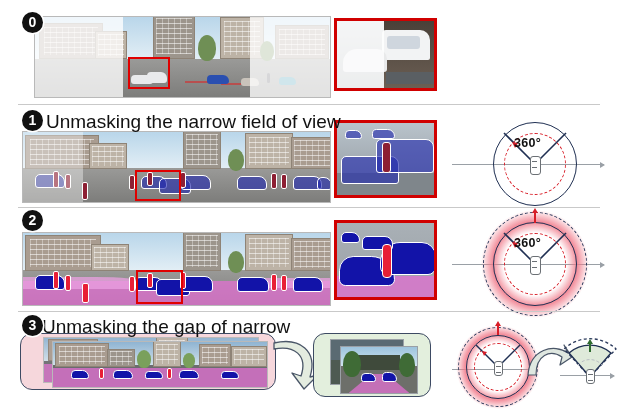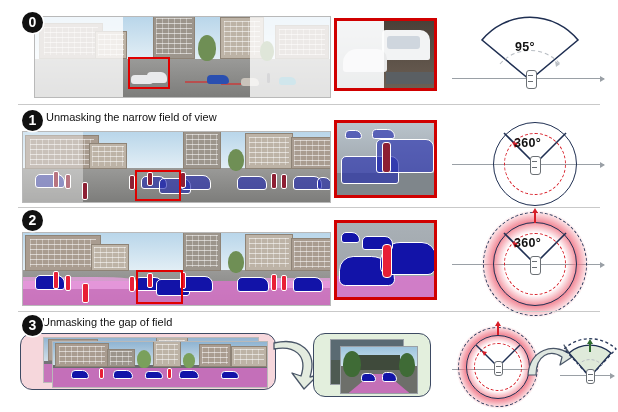--- a/index.html
+++ b/index.html
@@ -13,21 +13,21 @@
   .r3{top:313px;height:99px;}
 
   .divider{position:absolute;left:18px;width:582px;height:1px;background:#c9c9c9;}
 
   
   .badge{position:absolute;width:21px;height:21px;border-radius:50%;
          background:#111;color:#fff;font-weight:bold;font-size:14px;
          line-height:21px;text-align:center;z-index:30;
          box-shadow:0 0 0 1.5px #fff;}
 
-  .rowtitle{position:absolute;font-size:11px;color:#111;
+  .rowtitle{position:absolute;font-size:19px;color:#111;
             font-family:"Liberation Sans",sans-serif;white-space:nowrap;z-index:25;}
 
   
   .pano{position:absolute;overflow:hidden;border:1px solid #b9b9b9;background:#dfe6ea;}
 
   .sky{position:absolute;left:0;top:0;width:100%;height:52%;
        background:linear-gradient(#b9d6ea,#e2eef5);}
   .ground{position:absolute;left:0;bottom:0;width:100%;height:48%;
        background:linear-gradient(#9a9a98,#7d7d7b);}
 
@@ -154,30 +154,20 @@
   <div class="crop" style="left:334px;top:18px;width:103px;height:73px;">
     <div style="position:absolute;left:0;top:0;width:100%;height:100%;background:linear-gradient(#cfd4d7,#a9aeb1);"></div>
     <div style="position:absolute;left:48%;top:0;width:52%;height:100%;background:linear-gradient(#4a4038,#6b5f54);"></div>
     <div style="position:absolute;left:46%;top:14%;width:50%;height:44%;background:#f2f3f4;border-radius:4px 10px 2px 2px;"></div>
     <div style="position:absolute;left:52%;top:22%;width:34%;height:20%;background:#cfd6de;border-radius:3px;"></div>
     <div style="position:absolute;left:6%;top:42%;width:46%;height:34%;background:#e8e9ea;border-radius:14px 10px 3px 3px;"></div>
     <div style="position:absolute;left:50%;bottom:6%;width:50%;height:18%;background:#5a5f63;"></div>
     <div class="fade fadeL" style="width:48%;"></div>
   </div>
 
-  <div class="diagram" style="left:452px;top:14px;width:160px;height:84px;">
-    <div class="axis" style="left:0;top:64px;width:152px;"></div>
-    <svg width="160" height="84" style="position:absolute;left:0;top:0;">
-      <path d="M78,66 L30,26 A62,62 0 0 1 126,26 Z" fill="none" stroke="#1f2f52" stroke-width="1.6"></path>
-      <path d="M48,50 A40,40 0 0 1 108,50" fill="none" stroke="#b9bec4" stroke-width="1.1" stroke-dasharray="4,3"></path>
-      <path d="M108,50 l-5,-3 l1,6 z" fill="#b9bec4"></path>
-    </svg>
-    <div class="wedge-lbl" style="left:63px;top:26px;">95°</div>
-    <div class="egocar" style="left:74px;top:56px;"></div>
-  </div>
 
   <div class="divider" style="top:104px;"></div>
 </div>
 
 <div class="row r1">
 
   <div class="badge" style="left:22px;top:2px;">1</div>
   <div class="rowtitle" style="left:46px;top:3px;">Unmasking the narrow field of view</div>
 
   <div class="pano" style="left:22px;top:23px;width:307px;height:70px;">
@@ -322,21 +312,21 @@
     <div class="wedge-lbl" style="left:62px;top:28px;">360°</div>
     <div class="egocar" style="left:78px;top:48px;"></div>
   </div>
 
   <div class="divider" style="top:103px;"></div>
 </div>
 
 <div class="row r3">
 
   <div class="badge" style="left:22px;top:2px;">3</div>
-  <div class="rowtitle" style="left:42px;top:3px;">Unmasking the gap of field</div>
+  <div class="rowtitle" style="left:42px;top:3px;">Unmasking the gap of narrow</div>
 
   <div class="boxpink" style="left:20px;top:20px;width:254px;height:55px;"></div>
   <div class="pano" style="left:43px;top:24px;width:214px;height:44px;opacity:.95;">
     <div class="sky" style="background:linear-gradient(#8fb4d2,#cfe0ea);"></div>
     <div class="ground" style="background:#6e6f72;"></div>
     <div class="bld" style="left:4px;bottom:21px;width:48px;height:20px;">
         <i></i>
       </div>
     <div class="bld b2" style="left:112px;bottom:21px;width:30px;height:22px;">
         <i></i>

